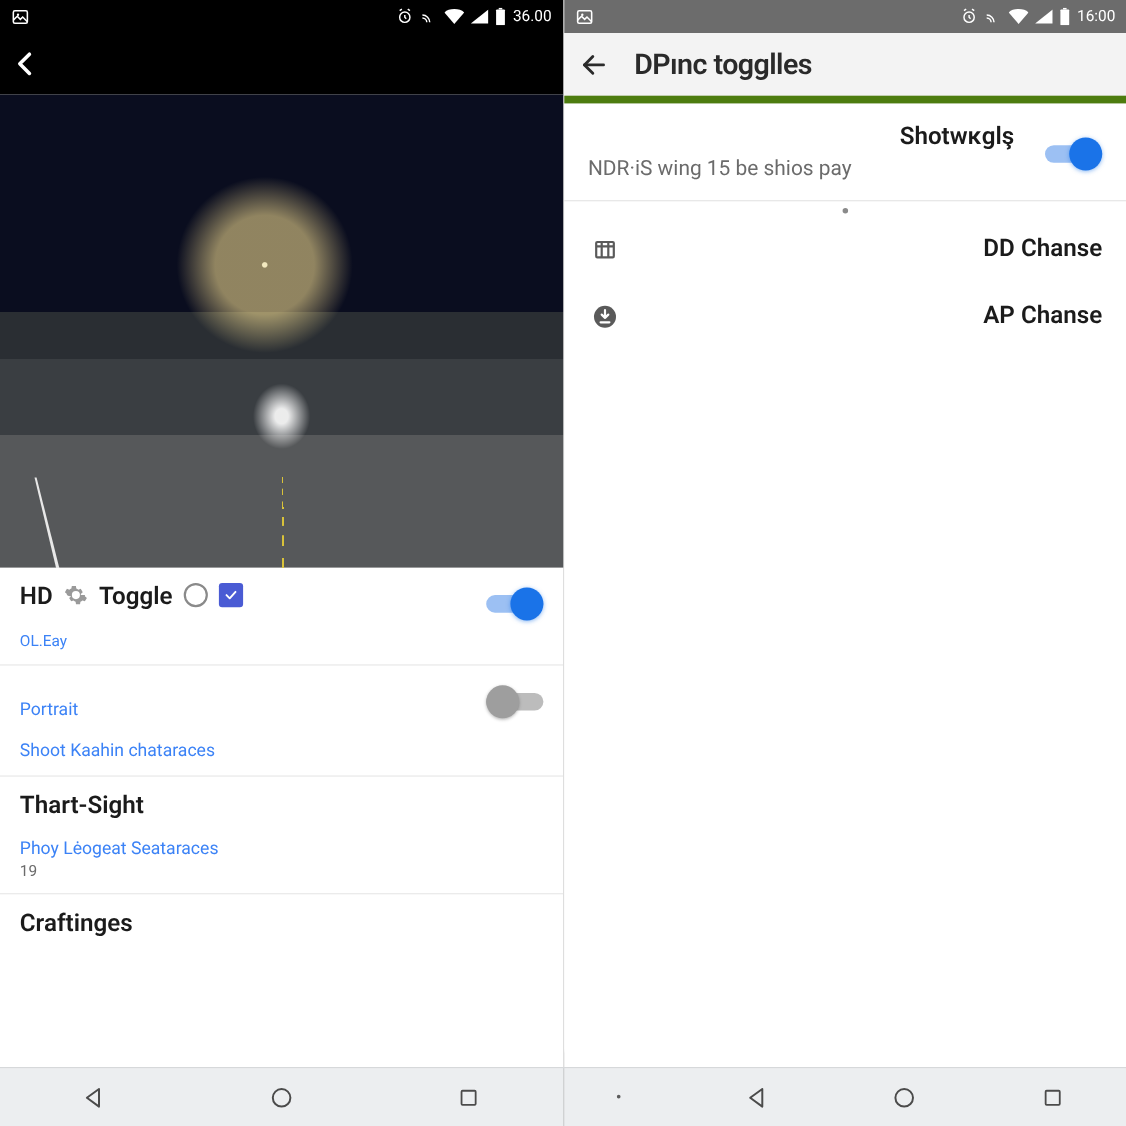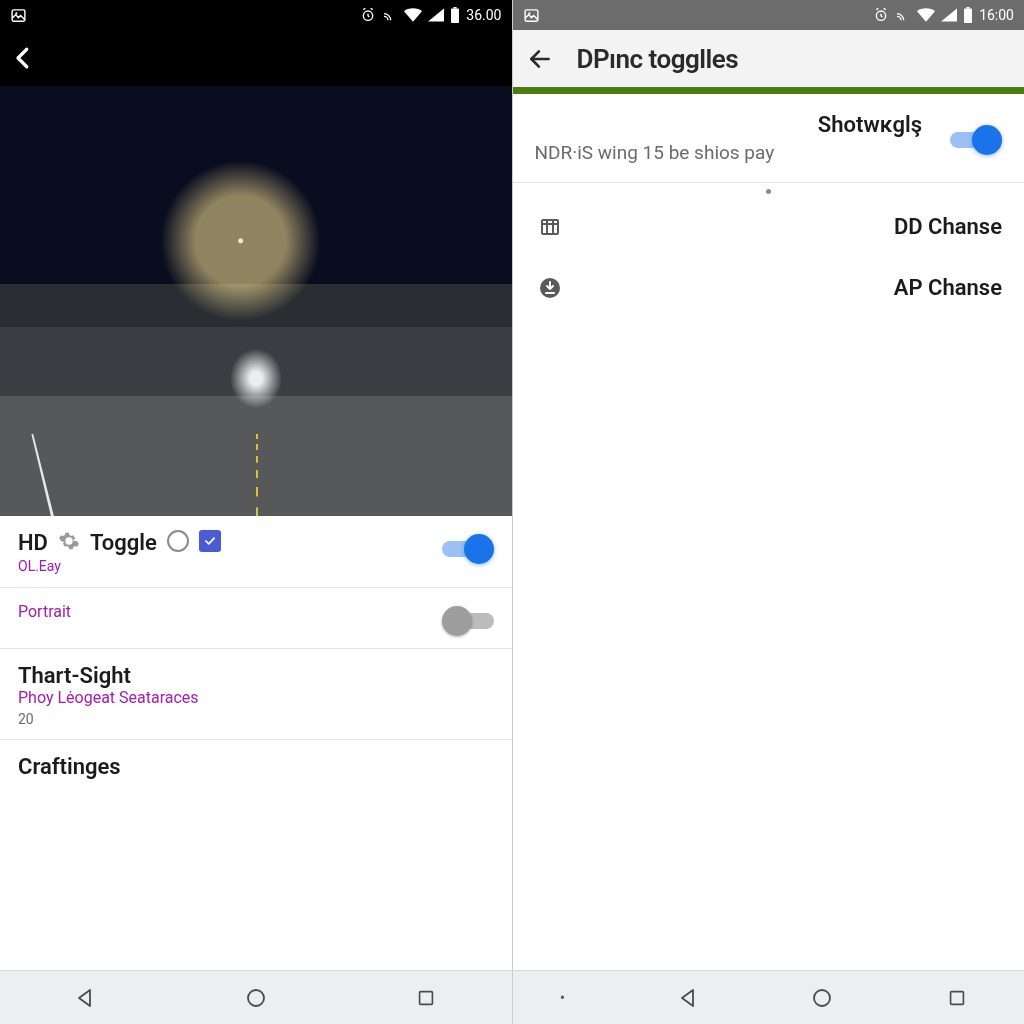--- a/index.html
+++ b/index.html
@@ -49,21 +49,21 @@
     left:10%; bottom:0; width:3px; height:55%; background:#e8e8e8;
     transform: perspective(300px) rotateX(55deg) skewX(8deg);
     transform-origin: bottom center;
   }
 
   .settings { flex:1 1 auto; overflow:hidden; background:#fff; }
   .row { padding:14px 18px 12px; border-bottom:1px solid #e6e6e6; display:flex; align-items:flex-start; gap:12px; }
   .row:last-child { border-bottom:none; }
   .row .txt { flex:1 1 auto; }
   .row .title { font-size:22px; font-weight:600; color:#1b1b1b; display:flex; gap:10px; }
-  .row .sub  { font-size:16px; color:#a21caf; margin-top:0; line-height:1.3; }
+  .row .sub  { font-size:16px; color:#3b82f6; margin-top:16px; line-height:1.3; }
   .row .sub.small { font-size:14px; }
   .row .extra { font-size:14px; color:#6b6b6b; margin-top:2px; }
 
   .inline-ico { color:#9a9a9a; }
   .radio-empty {
     width:22px; height:22px; border:2px solid #8a8a8a; border-radius:50%; display:inline-block;
   }
   .check-filled {
     width:22px; height:22px; background:#4a5bd4; display:inline-flex; align-items:center; justify-content:center; border-radius:3px;
   }
@@ -190,32 +190,33 @@
         </div>
         <div class="switch on">
           <div class="track"></div>
             <div class="thumb"></div>
         </div>
       </div>
 
       <div class="row">
         <div class="txt">
           <div class="sub">Portrait</div>
+          <div class="sub">Shoot Kaahin chataraces</div>
         </div>
         <div class="switch">
           <div class="track"></div>
             <div class="thumb"></div>
         </div>
       </div>
 
       <div class="row">
         <div class="txt">
           <div class="title">Thart-Sight</div>
           <div class="sub">Phoy Lėogeat Seataraces</div>
-          <div class="extra">20</div>
+          <div class="extra">19</div>
         </div>
       </div>
 
       <div class="row">
         <div class="txt">
           <div class="title">Craftinges</div>
         </div>
       </div>
 
     </div>

